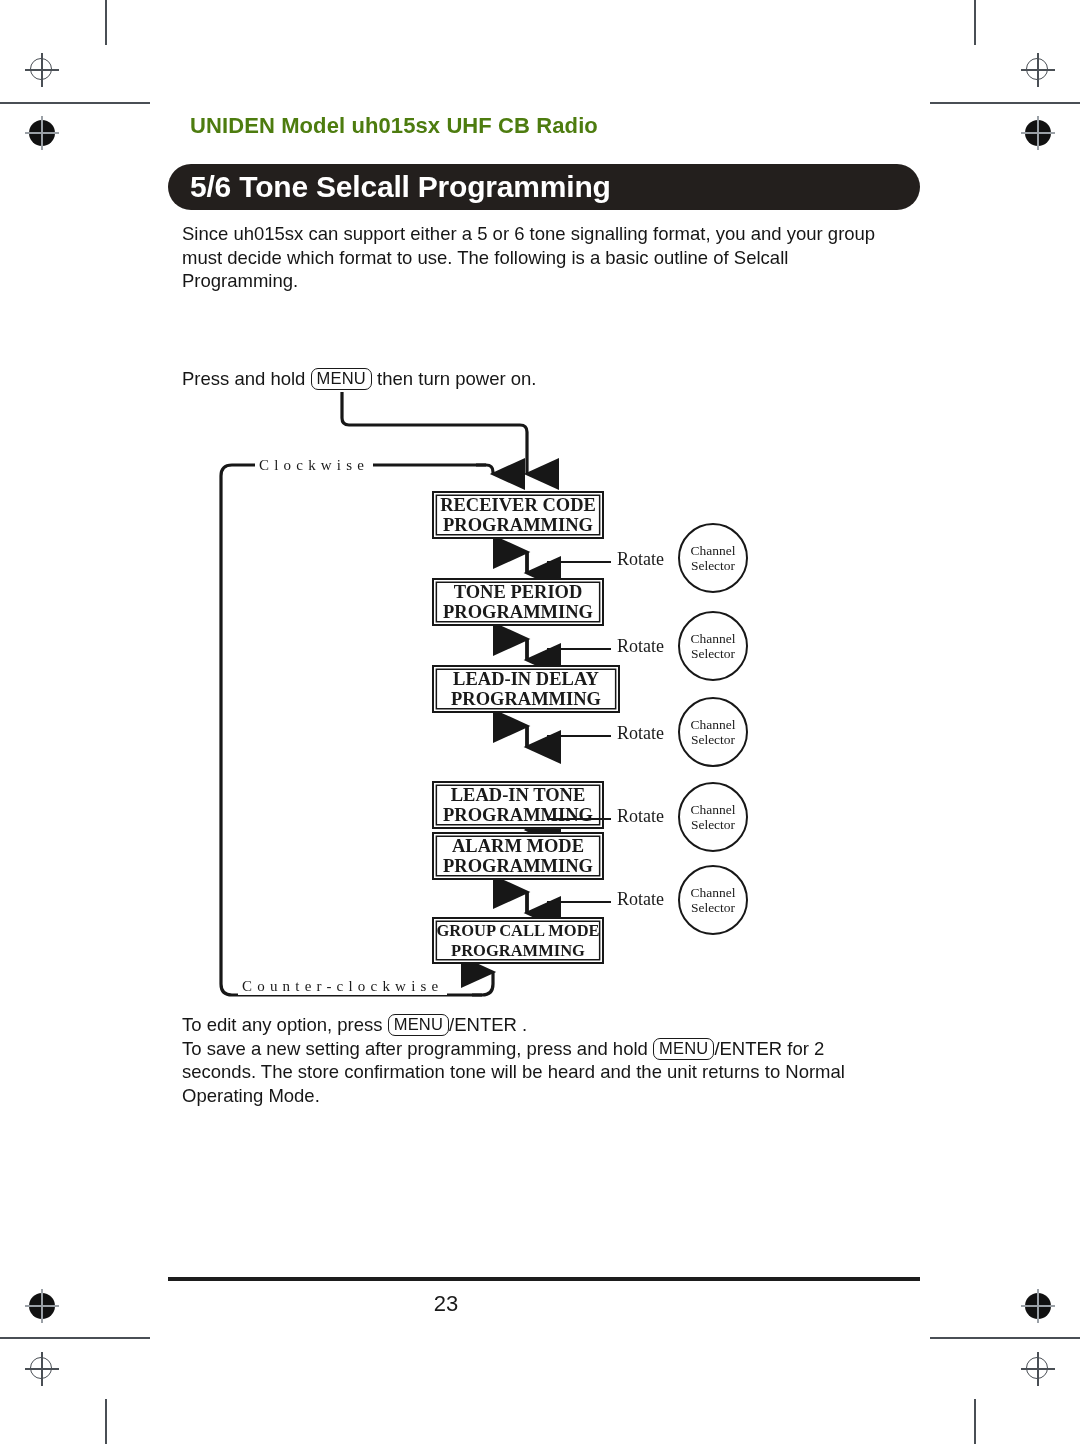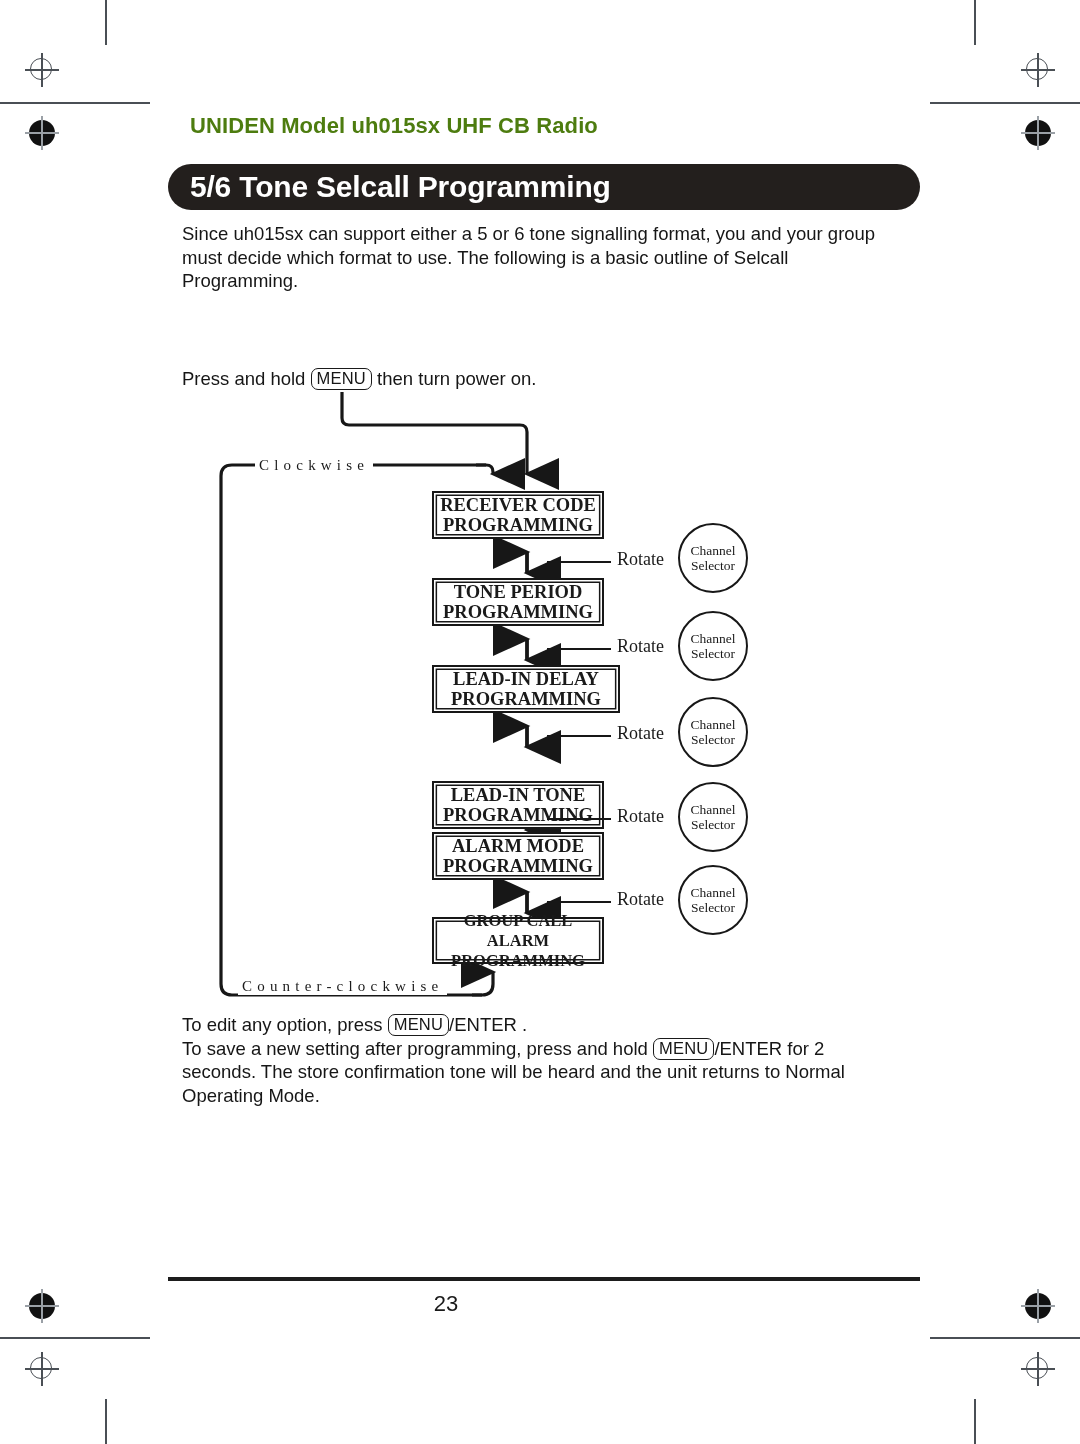--- a/index.html
+++ b/index.html
@@ -348,21 +348,21 @@
 </div>
 <div class="flowbox" style="left:432px; top:749px; width:172px; height:48px; font-size:18.5px;margin-top:32px;">
   <span>LEAD-IN TONE</span>
   <span>PROGRAMMING</span>
 </div>
 <div class="flowbox" style="left:432px; top:832px; width:172px; height:48px; font-size:18.5px;">
   <span>ALARM MODE</span>
   <span>PROGRAMMING</span>
 </div>
 <div class="flowbox" style="left:432px; top:917px; width:172px; height:47px; font-size:16.5px;">
-  <span>GROUP CALL ALARM</span>
+  <span>GROUP CALL MODE</span>
   <span>PROGRAMMING</span>
 </div>
 
 <div class="rotate-line" style="left:547px; top:561px; width:64px;"></div>
 <div class="rotate-label" style="left:617px; top:549px;">Rotate</div>
 <div class="selector-circle" style="left:678px; top:523px;">
   <span>Channel</span>
   <span>Selector</span>
 </div>
 

